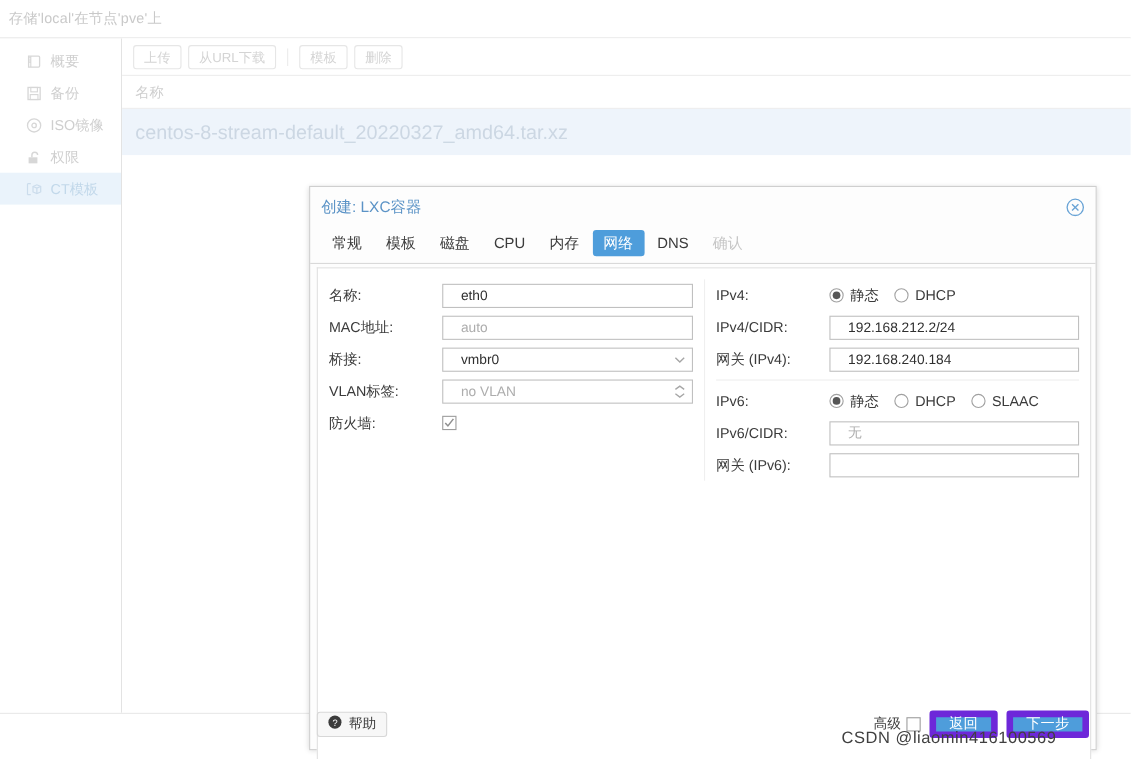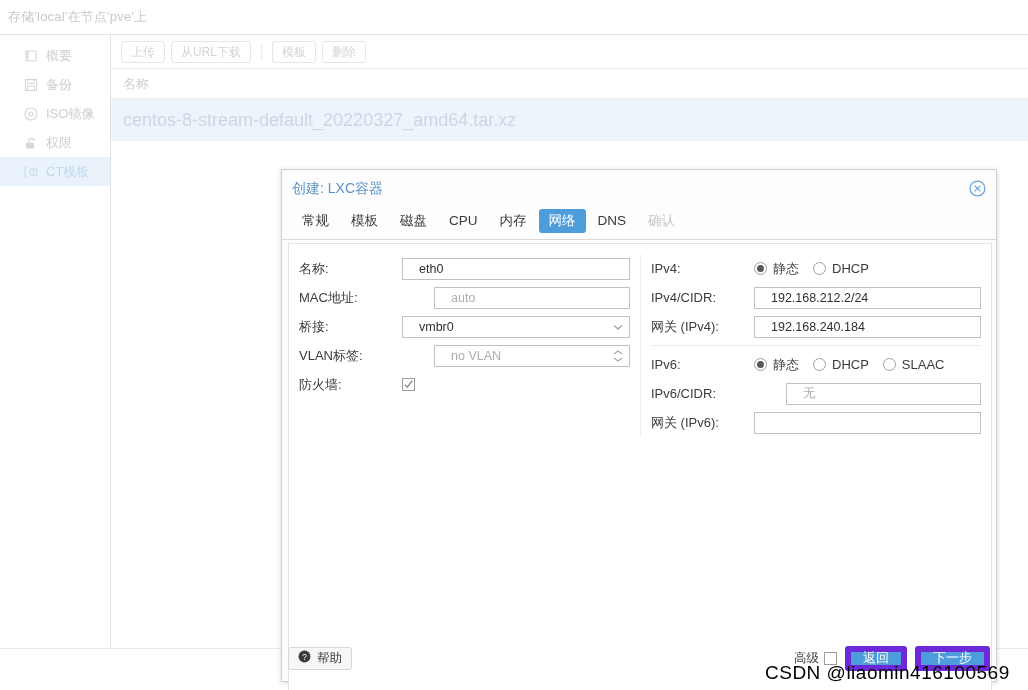--- a/index.html
+++ b/index.html
@@ -104,21 +104,21 @@
   }
   .lbl { font-size: 13px; color: #3b3b3b; }
   .col .lbl { width: 103px; flex: 0 0 103px; }
   .col.right .lbl { width: 103px; flex: 0 0 103px; }
 
   .field {
     flex: 1; height: 22px; border: 1px solid #c0c0c0; background: #fff;
     font-size: 12.5px; color: #2f2f2f; display: flex; align-items: center;
     padding: 0 16px; position: relative;
   }
-  .field.placeholder { color: #adadad; margin-left: 32px; }
+  .field.placeholder { color: #adadad; }
   .arrow-dn, .spin {
     position: absolute; right: 6px; top: 0; bottom: 0;
     display: flex; align-items: center; justify-content: center;
   }
   .spin { flex-direction: column; justify-content: center; gap: 2px; }
 
   .ck {
     width: 13px; height: 13px; border: 1px solid #9d9d9d; background: #fff;
     display: flex; align-items: center; justify-content: center;
   }
@@ -144,21 +144,21 @@
   .foot-right { margin-left: auto; display: flex; align-items: center; gap: 8px; }
   .adv { display: flex; align-items: center; gap: 5px; font-size: 12.5px; color: #3b3b3b; cursor: pointer; }
   .btn-blue {
     height: 25px; min-width: 56px; padding: 0 12px; border: 6px solid #6d28d9;
     border-radius: 3px; background: #4e9ddb; color: #fff; font-size: 13px;
     display: flex; align-items: center; justify-content: center; cursor: pointer;
   }
 
   .watermark {
     position: absolute; left: 765px; top: 662px;
-    font-size: 19px; color: #000000; letter-spacing: .5px;
+    font-size: 15px; color: #404040; letter-spacing: .5px;
     pointer-events: none; white-space: nowrap;
   }
 </style>
 </head>
 <body>
 
 <div id="root">
 
   <div class="breadcrumb-bar">
     <span class="breadcrumb-text">存储'local'在节点'pve'上</span>

